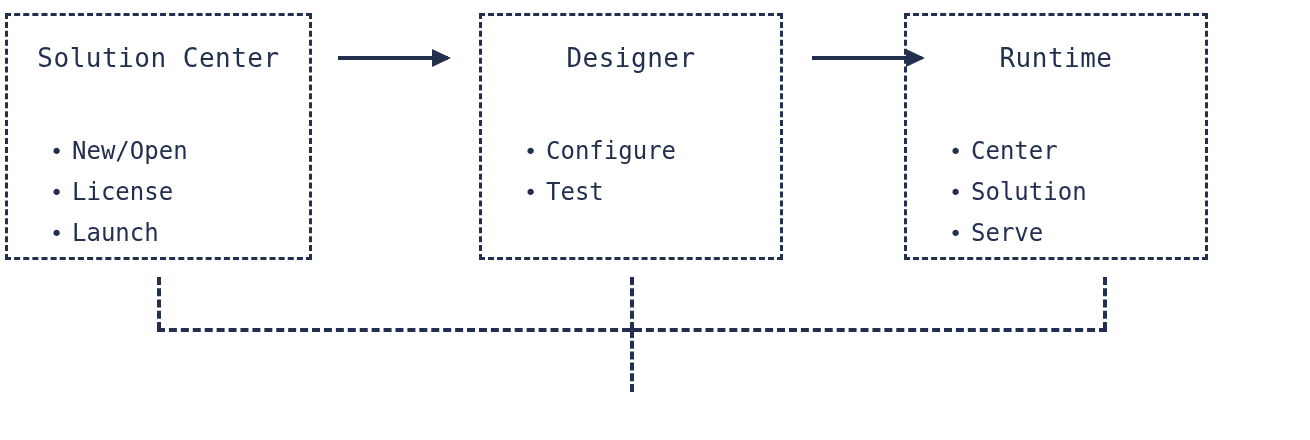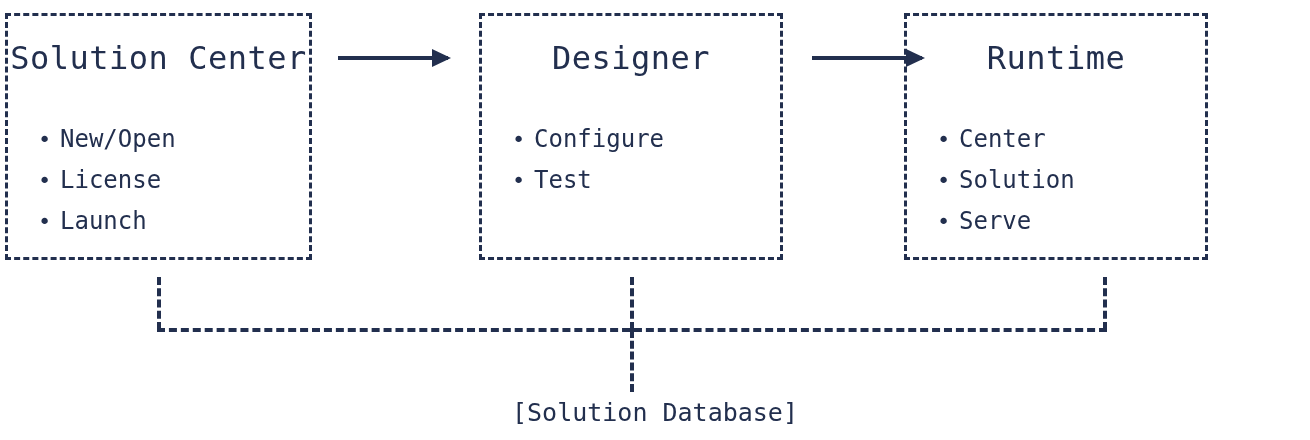--- a/index.html
+++ b/index.html
@@ -31,31 +31,31 @@
   #box-1 { left: 479px; width: 304px; }
   #box-2 { left: 904px; width: 304px; }
 
   .node-title {
     position: absolute;
     left: 0;
     right: 0;
     top: 27px;
     text-align: center;
     font-family: "DejaVu Sans Mono", monospace;
-    font-size: 32px;
+    font-size: 26px;
     line-height: 30px;
     color: #222f4e;
     letter-spacing: 0.5px;
     white-space: nowrap;
   }
   .node-items {
     position: absolute;
     left: 30px;
     top: 103px;
-    margin: 0;
+    margin: 12px;
     padding: 0;
     list-style: none;
   }
   .node-item {
     font-family: "DejaVu Sans Mono", monospace;
     font-size: 24px;
     line-height: 40px;
     color: #222f4e;
     white-space: nowrap;
   }
@@ -162,15 +162,14 @@
   </div>
 
   <div class="arrow" id="arrow-0"></div>
   <div class="arrow" id="arrow-1"></div>
 
   <div class="drop-line" id="drop-0"></div>
   <div class="drop-line" id="drop-1"></div>
   <div class="drop-line" id="drop-2"></div>
   <div id="bus-line"></div>
   <div id="db-stem"></div>
-  <div id="db-label">[Solution Database]</div>
 
 </div>
 
 </body></html>

